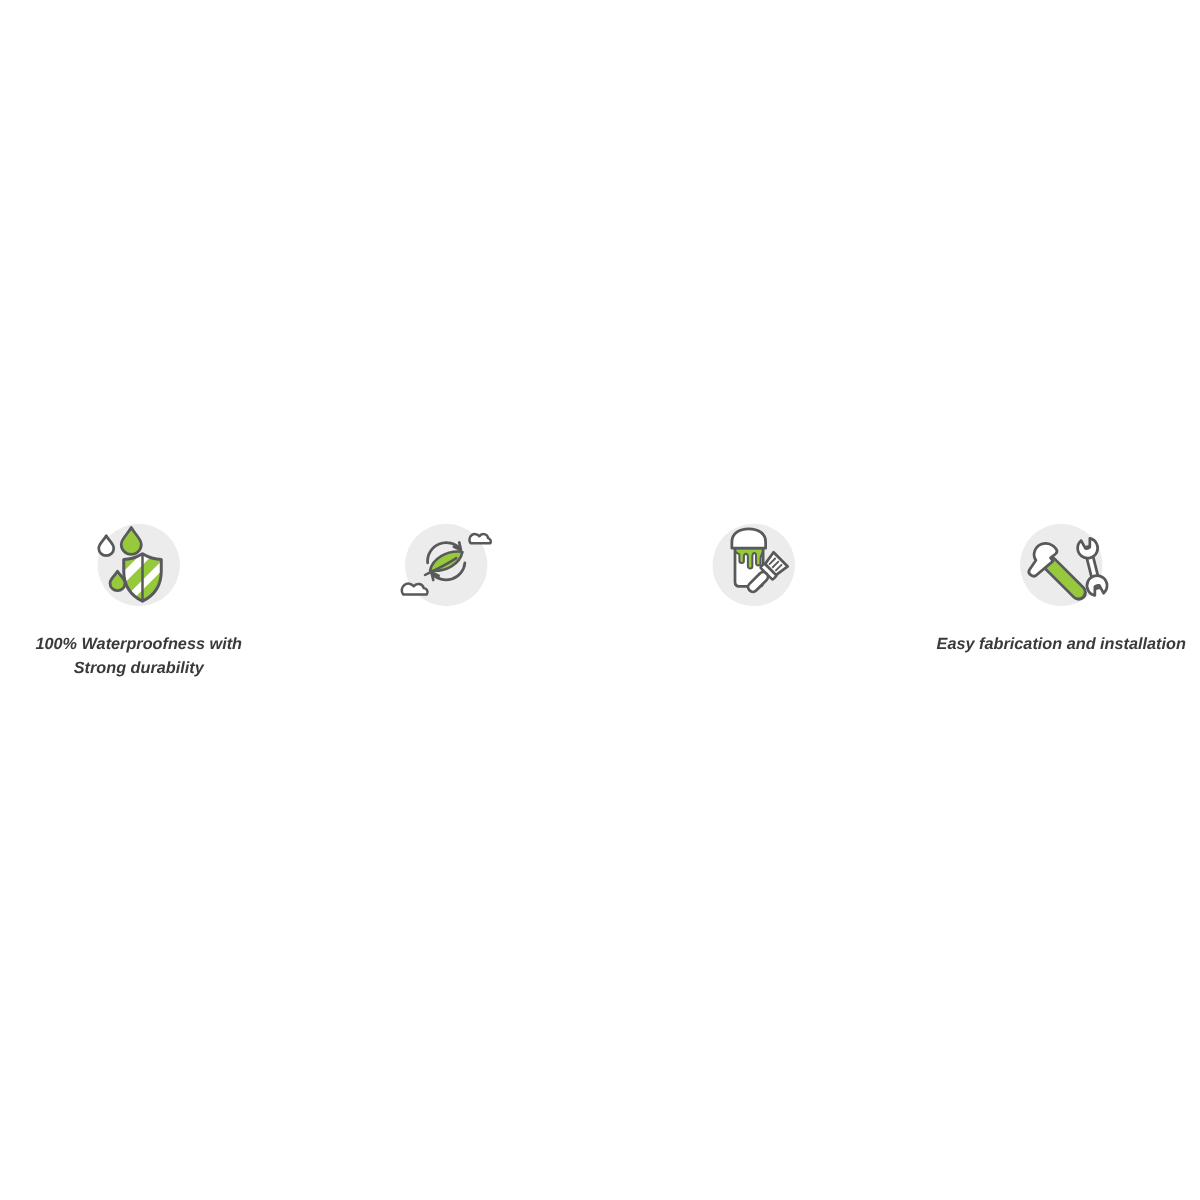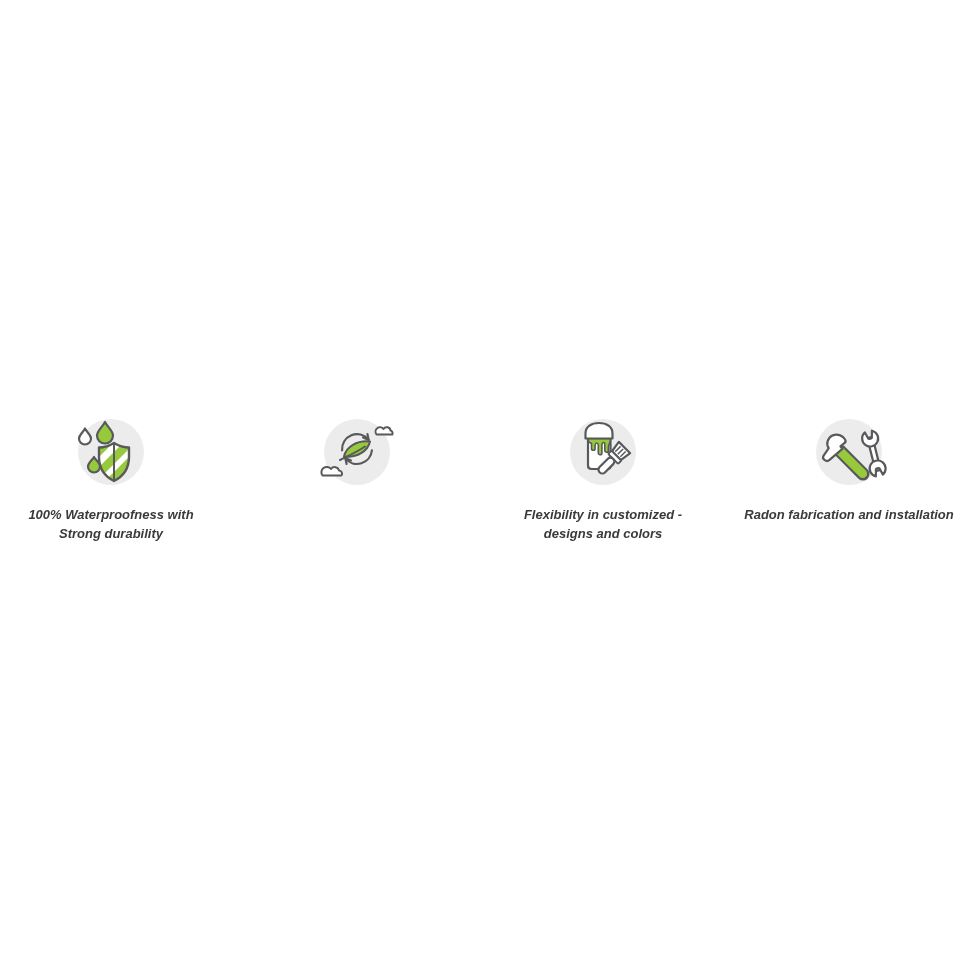--- a/index.html
+++ b/index.html
@@ -97,36 +97,34 @@
         <g transform="rotate(45 57 55)" stroke="var(--icon-outline)" stroke-linejoin="round">
           <path d="M49,34.5 L65,34.5 L63.2,46 L50.8,46 Z" fill="#ffffff" stroke-width="2.2"></path>
           <path d="M53.4,36.5 L53.4,44" fill="none" stroke-width="1.5"></path>
           <path d="M57,36.5 L57,44" fill="none" stroke-width="1.5"></path>
           <path d="M60.6,36.5 L60.6,44" fill="none" stroke-width="1.5"></path>
           <rect x="50" y="46" width="14" height="4.6" rx="1" fill="#ffffff" stroke-width="2"></rect>
           <rect x="53.2" y="50.6" width="7.6" height="19" rx="3.6" fill="#ffffff" stroke-width="2.2"></rect>
         </g>
       </svg>
     </div>
-    <div class="feature-label">Flexibility in customized -
-designs and colors</div>
   </div>
 
   <div class="feature">
     <div class="icon-wrap">
       <svg viewBox="0 0 100 90" role="img" aria-label="hammer-wrench-icon">
         <circle cx="50" cy="45" r="33" fill="var(--icon-circle-bg)"></circle>
         <g transform="translate(-4,3) rotate(-45 44 40)">
           <path d="M44,41 L44,74" stroke="var(--icon-outline)" stroke-width="13" stroke-linecap="round" fill="none"></path>
           <path d="M44,41.5 L44,73.5" stroke="var(--accent-green)" stroke-width="8.8" stroke-linecap="round" fill="none"></path>
           <path d="M30,40.2 C26.5,40.2 25.3,34.2 28.8,33.2 L38,31.5 C39,26 45,23.3 50,25.3 C54.5,27.3 56.8,32 55.8,36.6 C55.5,38.2 54.2,39.2 52.6,39 L47.6,38.4 L47.2,41.6 Z" fill="#ffffff" stroke="var(--icon-outline)" stroke-width="2.2" stroke-linejoin="round"></path>
         </g>
         <g transform="rotate(-14 75 47)" stroke="var(--icon-outline)" stroke-linejoin="round" fill="#ffffff">
           <rect x="72.4" y="30" width="5.2" height="34" stroke-width="2.2"></rect>
           <path d="M71.4,23.9 A8,8 0 1 0 78.6,23.9 L76.8,30.8 A4.2,4.2 0 0 1 73.2,30.8 Z" stroke-width="2.2"></path>
           <path d="M78.6,69.1 A8,8 0 1 0 71.4,69.1 L73.2,62.2 A4.2,4.2 0 0 1 76.8,62.2 Z" stroke-width="2.2"></path>
         </g>
       </svg>
     </div>
-    <div class="feature-label">Radon fabrication and installation</div>
+    <div class="feature-label">Easy fabrication and installation</div>
   </div>
 
 </div>
 
 </body></html>

